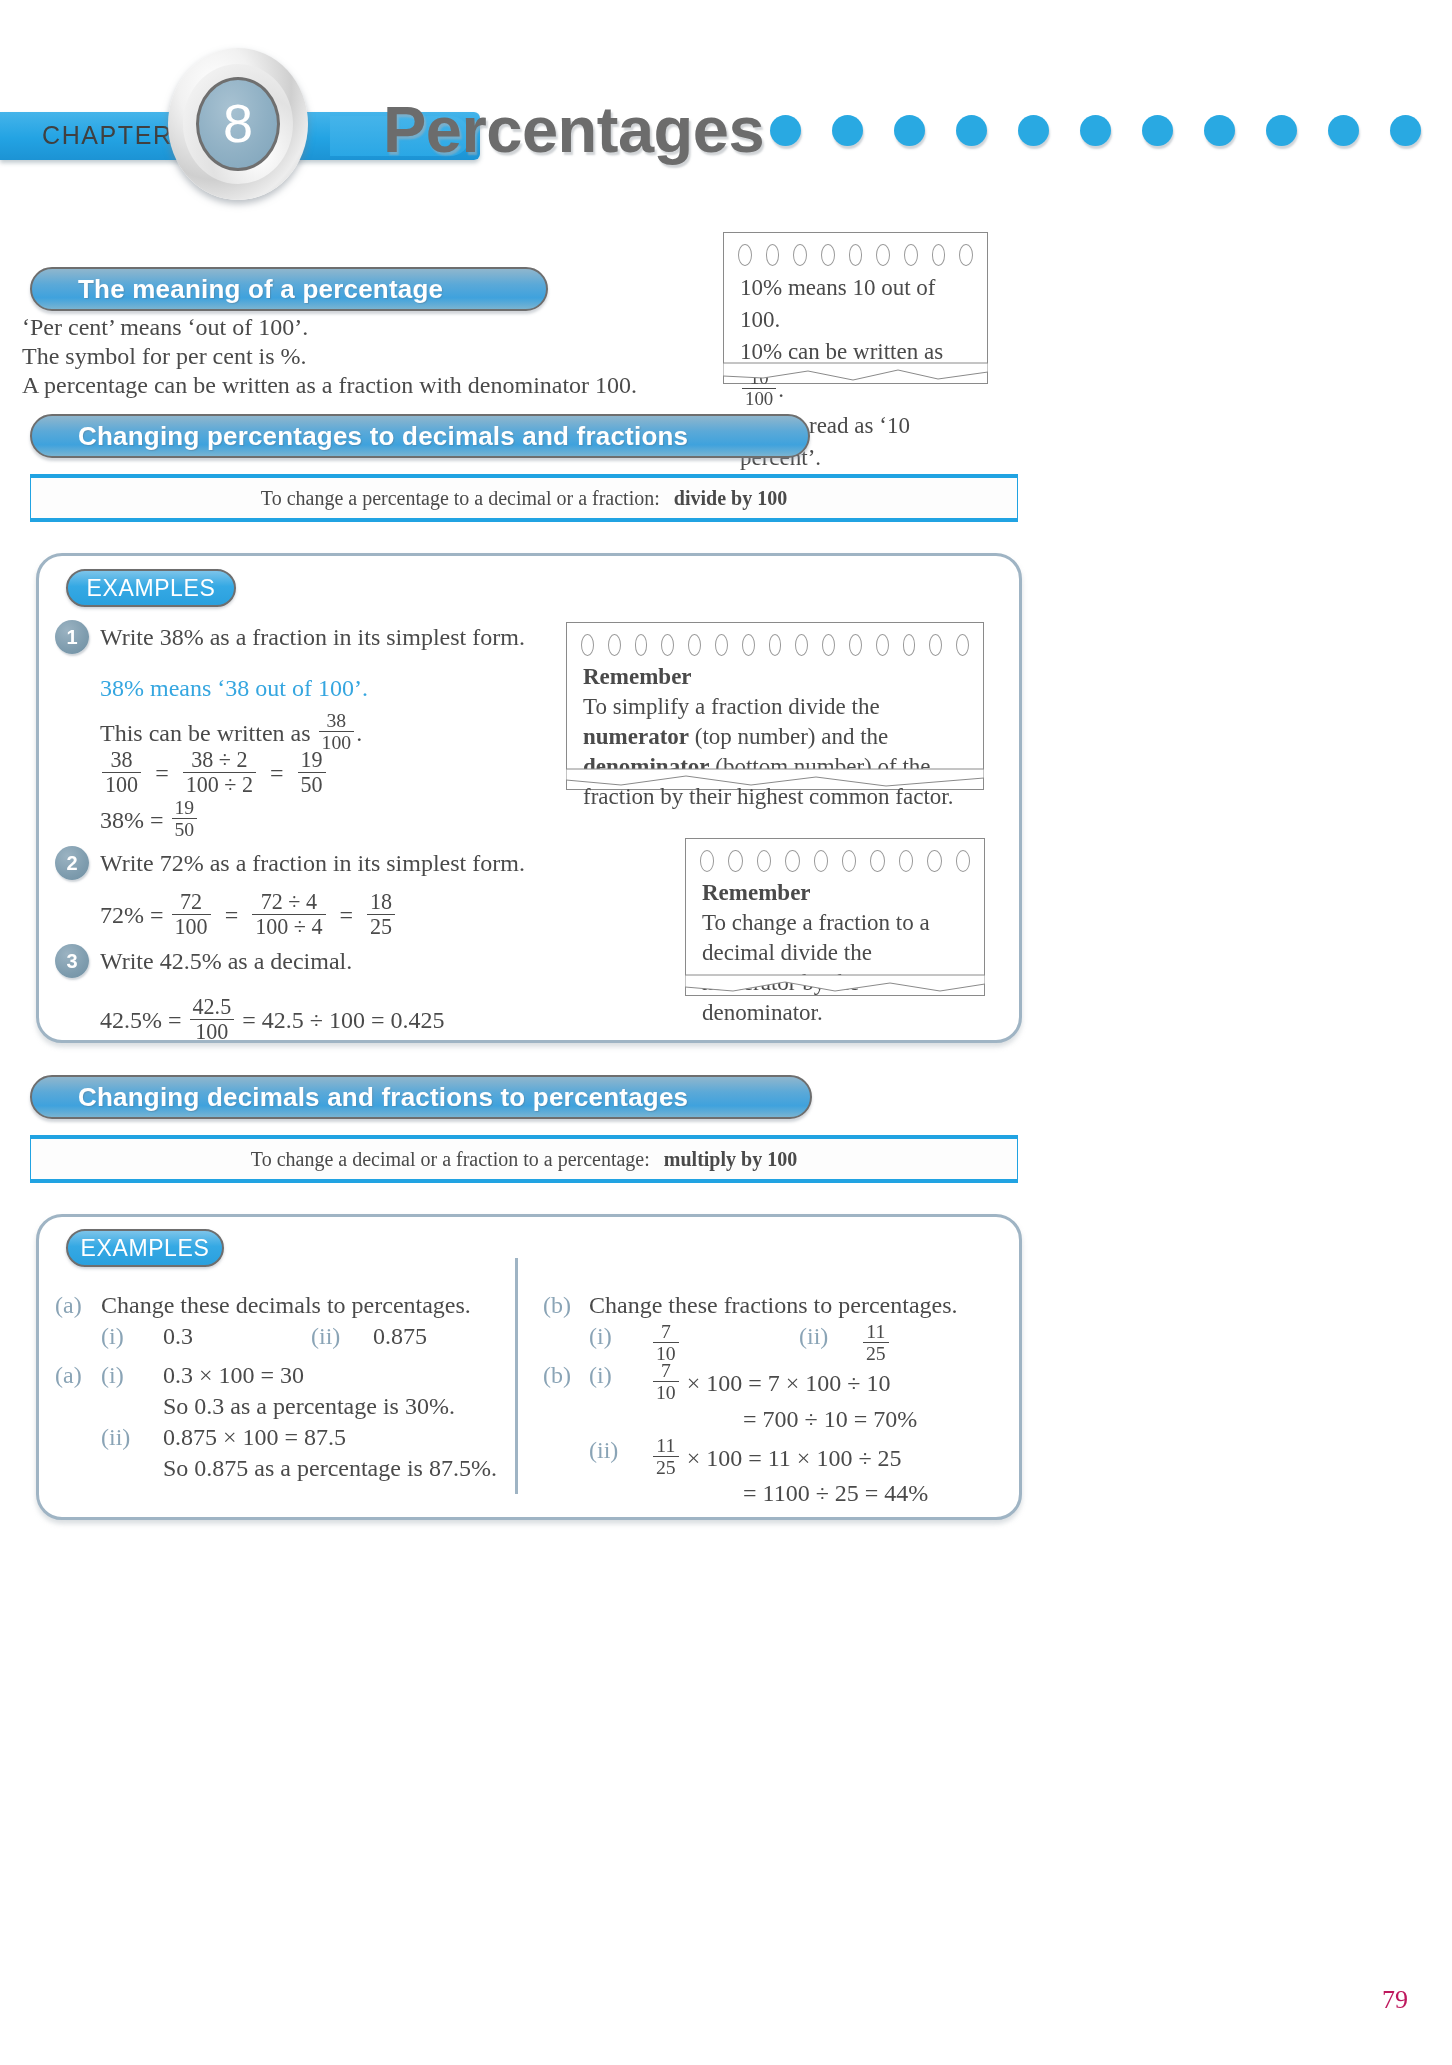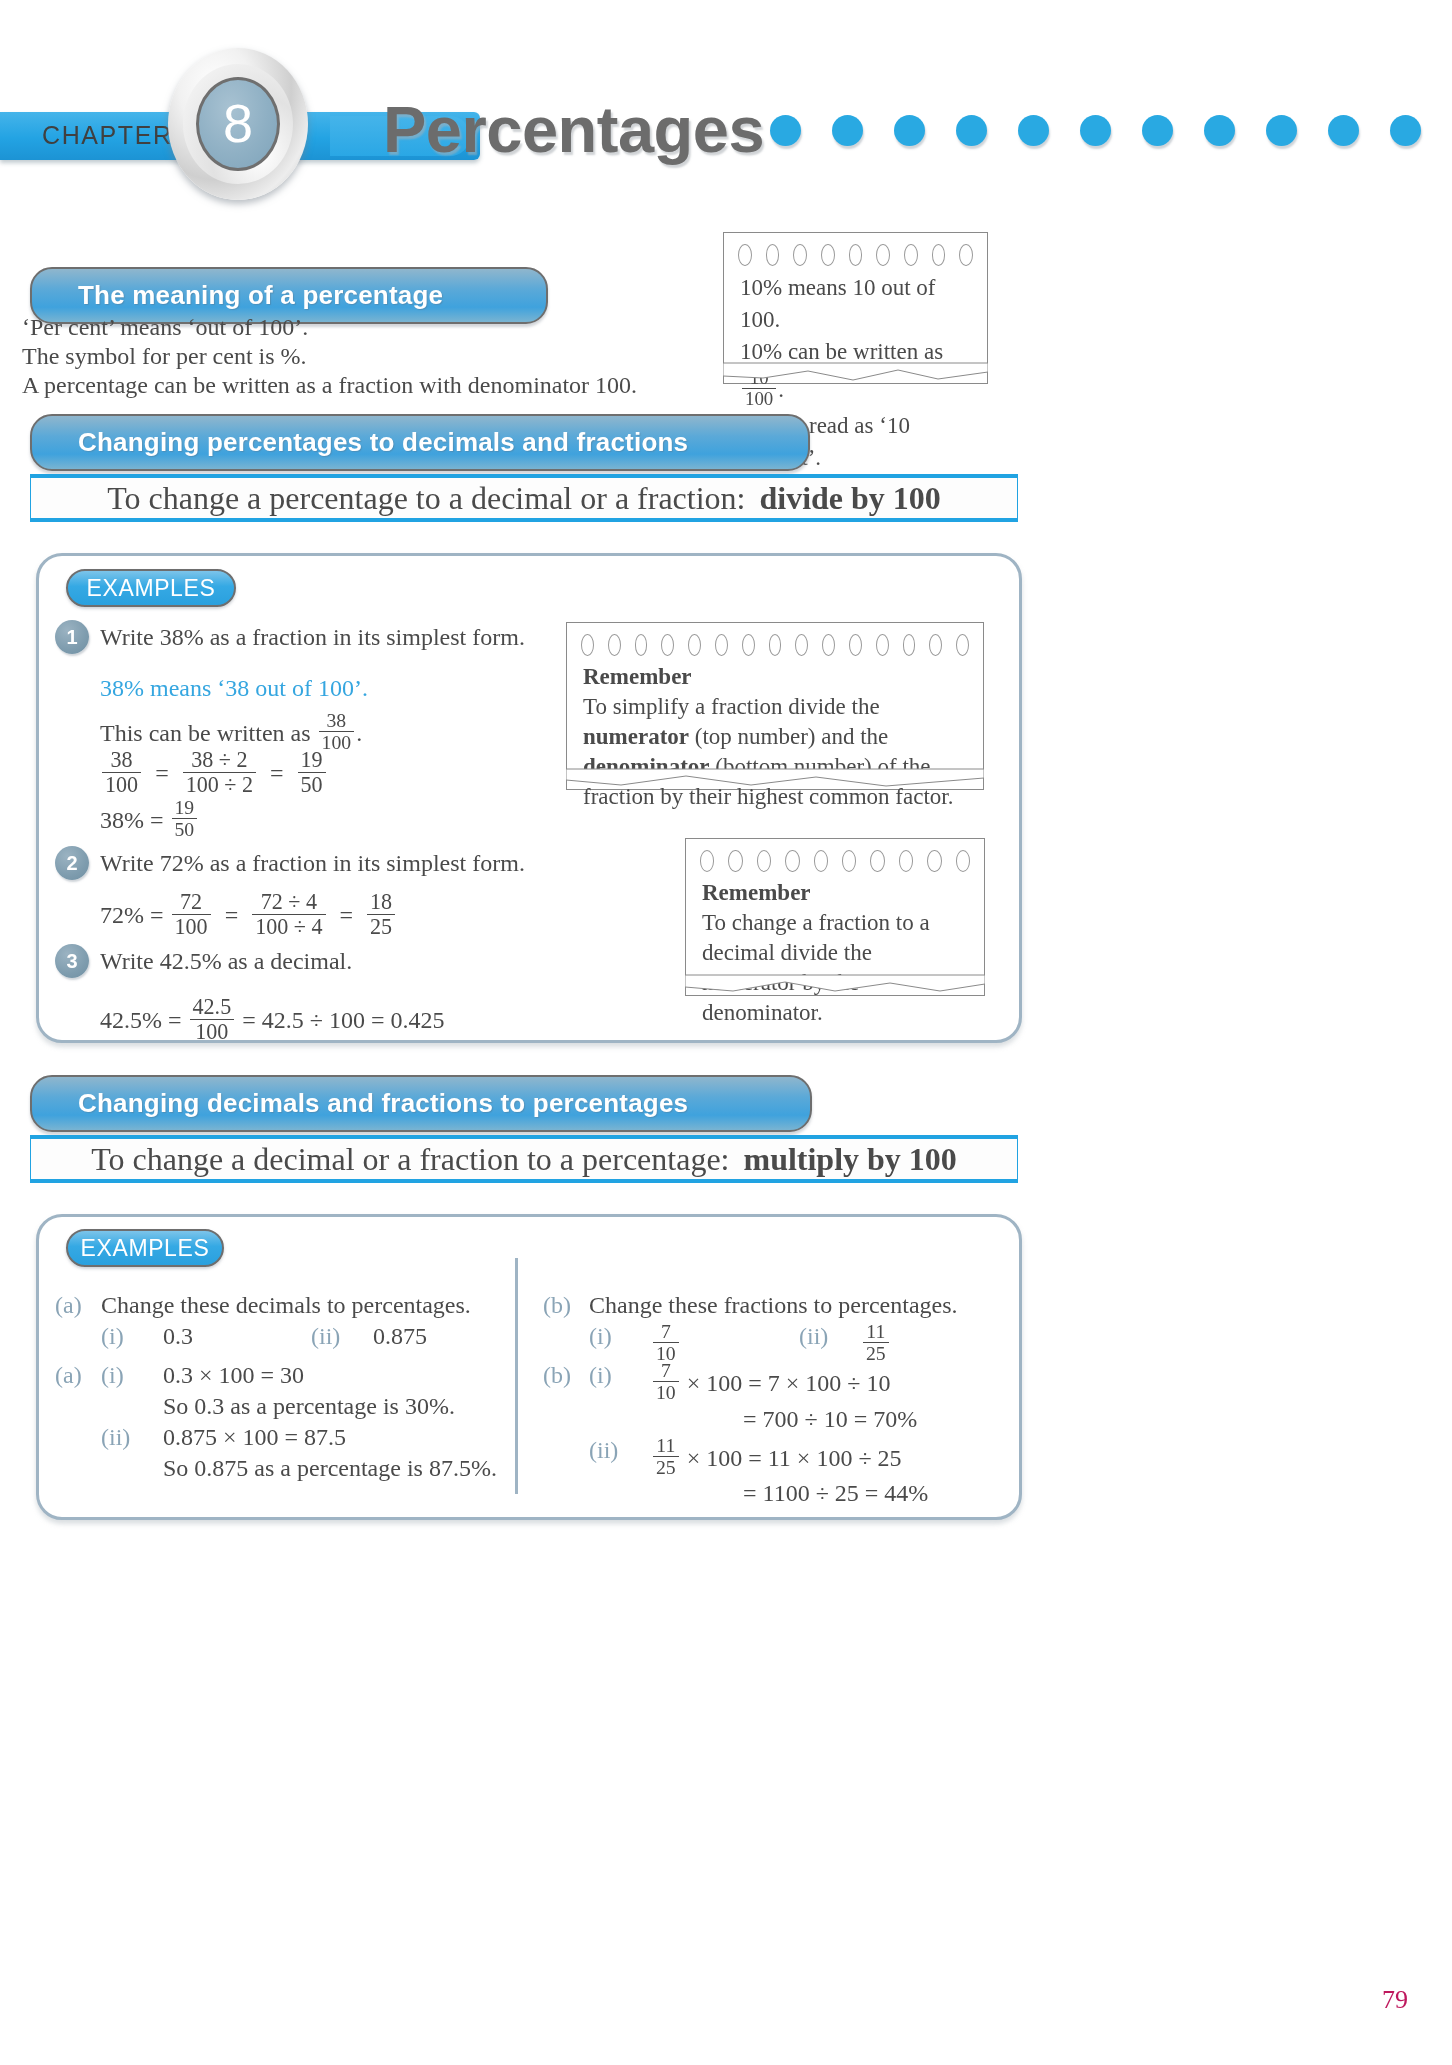--- a/index.html
+++ b/index.html
@@ -55,42 +55,42 @@
     text-shadow:2px 3px 2px rgba(170,175,180,.55);
   }
   #dot-row{left:770px;top:115px;width:690px;height:40px;}
   #dot-row .dot{
     position:absolute;top:0;width:31px;height:31px;border-radius:50%;
     background:#29a9e2;box-shadow:1px 3px 2px rgba(160,170,180,.5);
   }
 
   
   .section-header{
-    height:57px;border-radius:22px;
+    height:44px;border-radius:22px;
     background:linear-gradient(180deg,#8fb6cd 0%,#5ba9d8 38%,#3fa2dd 72%,#79b4d2 100%);
     border:2px solid #6e6e6e;box-sizing:border-box;
     box-shadow:0 3px 3px rgba(140,150,160,.4);
     display:flex;align-items:center;
   }
   .section-header span{
     font-family:"Liberation Sans", sans-serif;
     font-size:26px;font-weight:bold;color:#ffffff;
     padding-left:46px;letter-spacing:.2px;
     text-shadow:1px 1px 1px rgba(90,110,125,.35);
   }
   #header-meaning{left:30px;top:267px;width:518px;}
   #header-pct-to-dec{left:30px;top:414px;width:780px;}
   #header-dec-to-pct{left:30px;top:1075px;width:782px;}
 
   
   .rule-box{
     background:#fdfdfd;border-top:4px solid #21a3e2;border-bottom:4px solid #21a3e2;
     border-left:1px solid #21a3e2;border-right:1px solid #21a3e2;
     box-sizing:border-box;display:flex;align-items:center;justify-content:center;
-    font-size:32px;
+    font-size:20px;
   }
   #rule-divide{left:30px;top:474px;width:988px;height:48px;}
   #rule-multiply{left:30px;top:1135px;width:988px;height:48px;}
   .rule-box b{font-weight:bold;margin-left:14px;}
 
   
   #meaning-body{left:22px;top:313px;width:680px;font-size:24px;line-height:29px;}
 
   
   .notepad{

